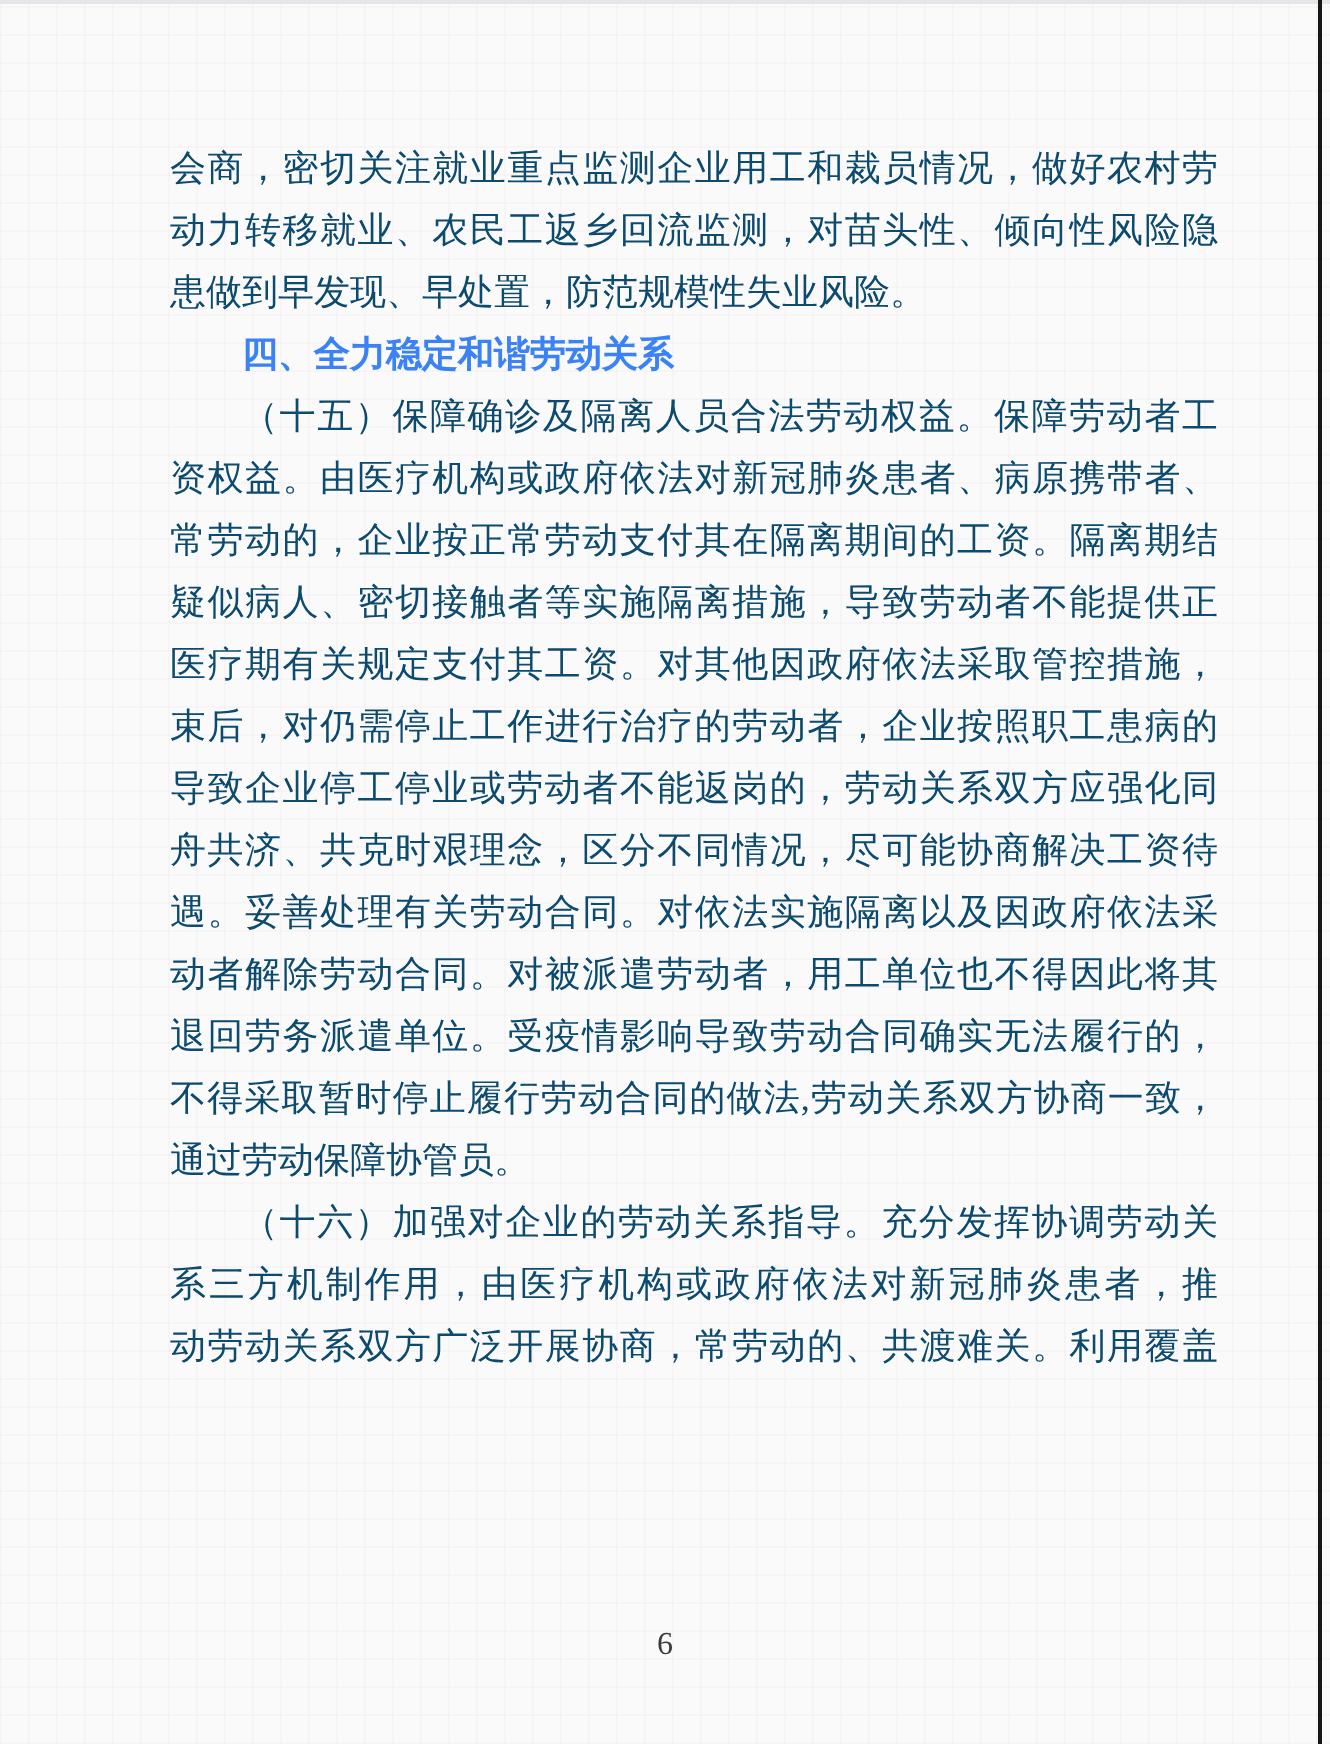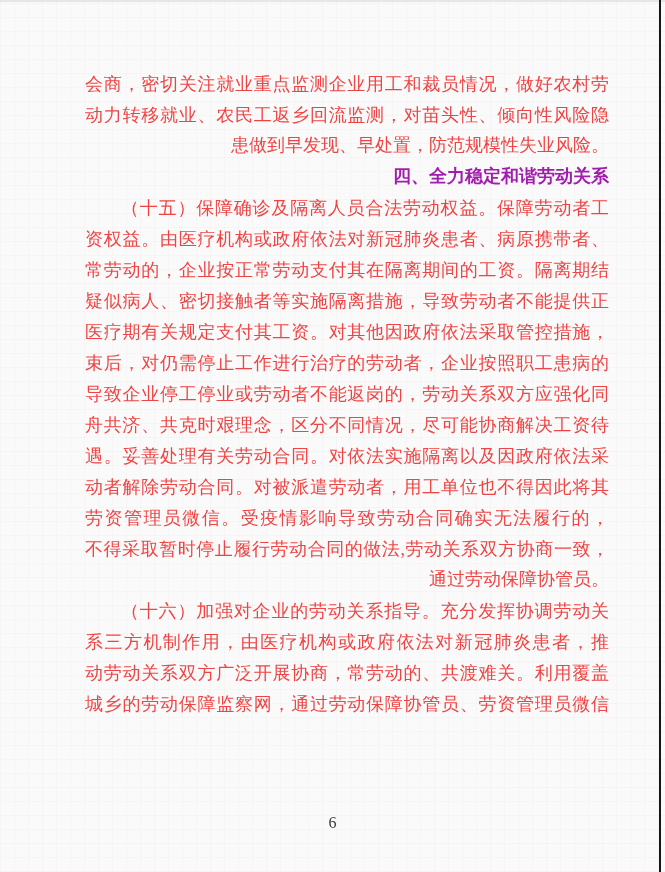--- a/index.html
+++ b/index.html
@@ -38,37 +38,36 @@
     position: absolute;
     left: 85px;
     top: 69px;
     width: 524px;
   }
   .line {
     font-size: 18px;
     line-height: 31px;
     height: 31px;
     overflow: hidden;
-    color: #ef4444;
+    color: #0c4a6e;
     text-align: justify;
     text-align-last: justify;
     text-justify: inter-character;
     white-space: normal;
   }
   .e {                      
-    text-align: right;
+    text-align: left;
     text-align-last: auto;
-    font-family: Liberation Mono, monospace;
   }
   .i {                      
     text-indent: 36px;
   }
   .b {                      
     font-weight: 700;
-    color: #a21caf;
+    color: #3b82f6;
   }
   .pagenum {
     position: absolute;
     left: 0;
     top: 813px;
     width: 665px;
     text-align: center;
     font-size: 16px;
     line-height: 20px;
     color: #3c3c40;
@@ -87,25 +86,24 @@
   <div class="line i">（十五）保障确诊及隔离人员合法劳动权益。保障劳动者工</div>
   <div class="line">资权益。由医疗机构或政府依法对新冠肺炎患者、病原携带者、</div>
   <div class="line">常劳动的，企业按正常劳动支付其在隔离期间的工资。隔离期结</div>
   <div class="line">疑似病人、密切接触者等实施隔离措施，导致劳动者不能提供正</div>
   <div class="line">医疗期有关规定支付其工资。对其他因政府依法采取管控措施，</div>
   <div class="line">束后，对仍需停止工作进行治疗的劳动者，企业按照职工患病的</div>
   <div class="line">导致企业停工停业或劳动者不能返岗的，劳动关系双方应强化同</div>
   <div class="line">舟共济、共克时艰理念，区分不同情况，尽可能协商解决工资待</div>
   <div class="line">遇。妥善处理有关劳动合同。对依法实施隔离以及因政府依法采</div>
   <div class="line">动者解除劳动合同。对被派遣劳动者，用工单位也不得因此将其</div>
-  <div class="line">劳资管理员微信。受疫情影响导致劳动合同确实无法履行的，</div>
+  <div class="line">退回劳务派遣单位。受疫情影响导致劳动合同确实无法履行的，</div>
   <div class="line">不得采取暂时停止履行劳动合同的做法,劳动关系双方协商一致，</div>
   <div class="line e">通过劳动保障协管员。</div>
   <div class="line i">（十六）加强对企业的劳动关系指导。充分发挥协调劳动关</div>
   <div class="line">系三方机制作用，由医疗机构或政府依法对新冠肺炎患者，推</div>
   <div class="line">动劳动关系双方广泛开展协商，常劳动的、共渡难关。利用覆盖</div>
-  <div class="line">城乡的劳动保障监察网，通过劳动保障协管员、劳资管理员微信</div>
 </div>
 
 <div class="pagenum">6</div>
 
 <div class="edge-top"></div>
 <div class="edge-right"></div>
 
 </body></html>

